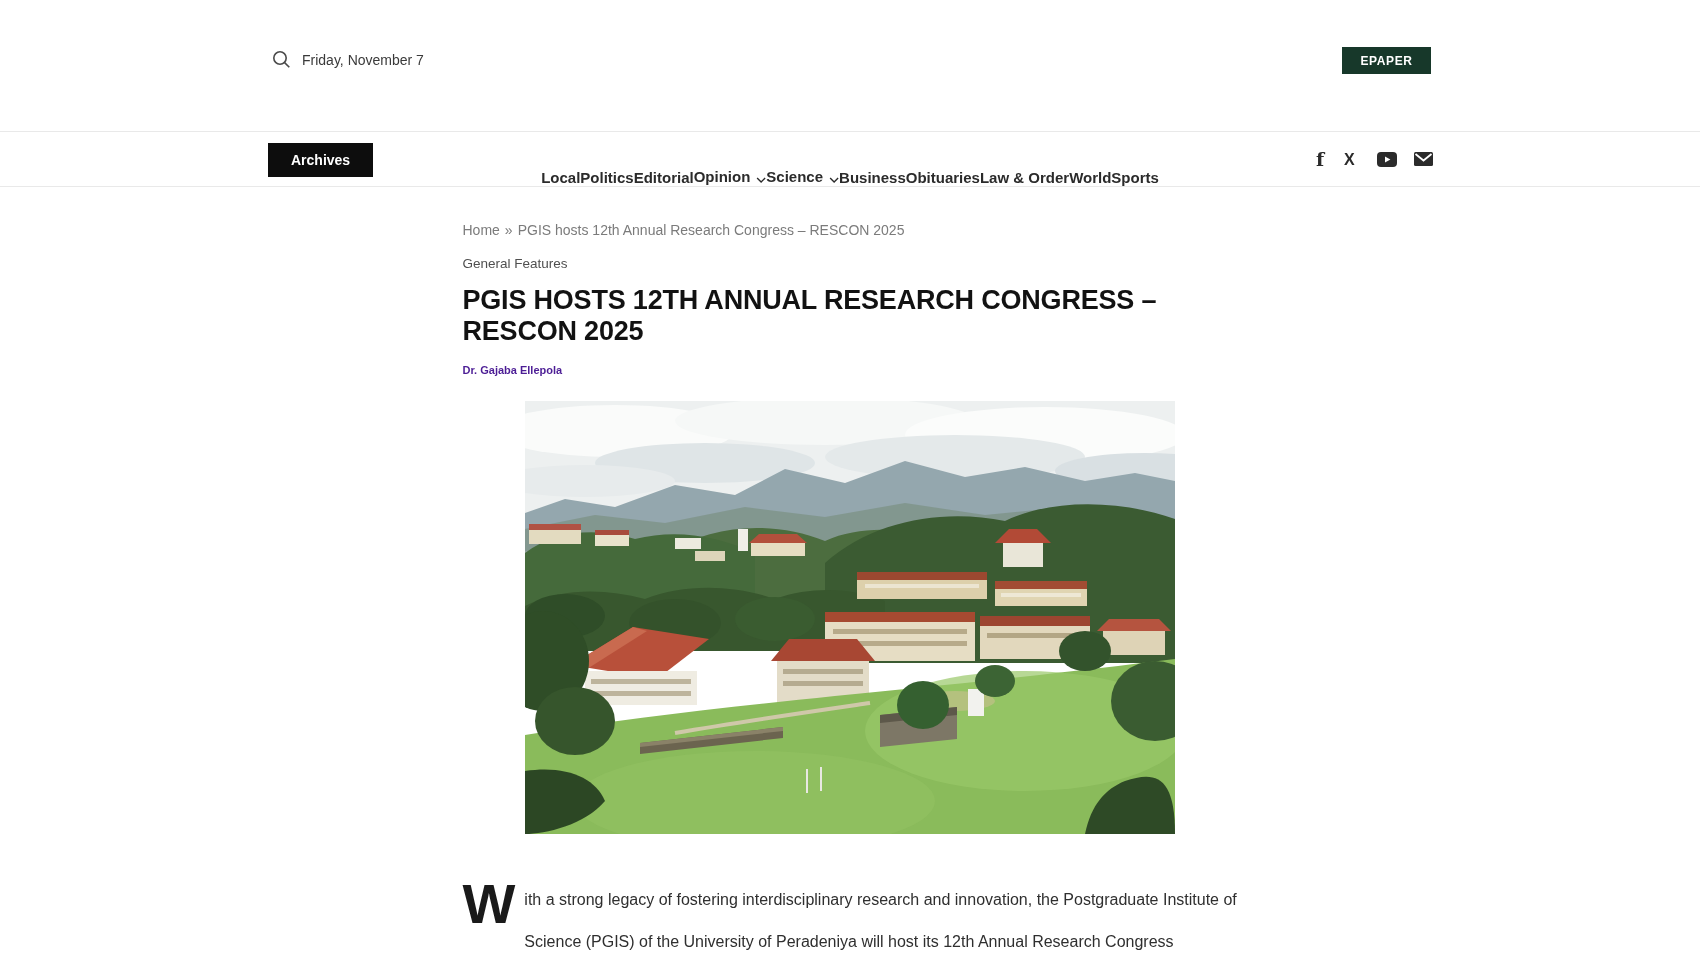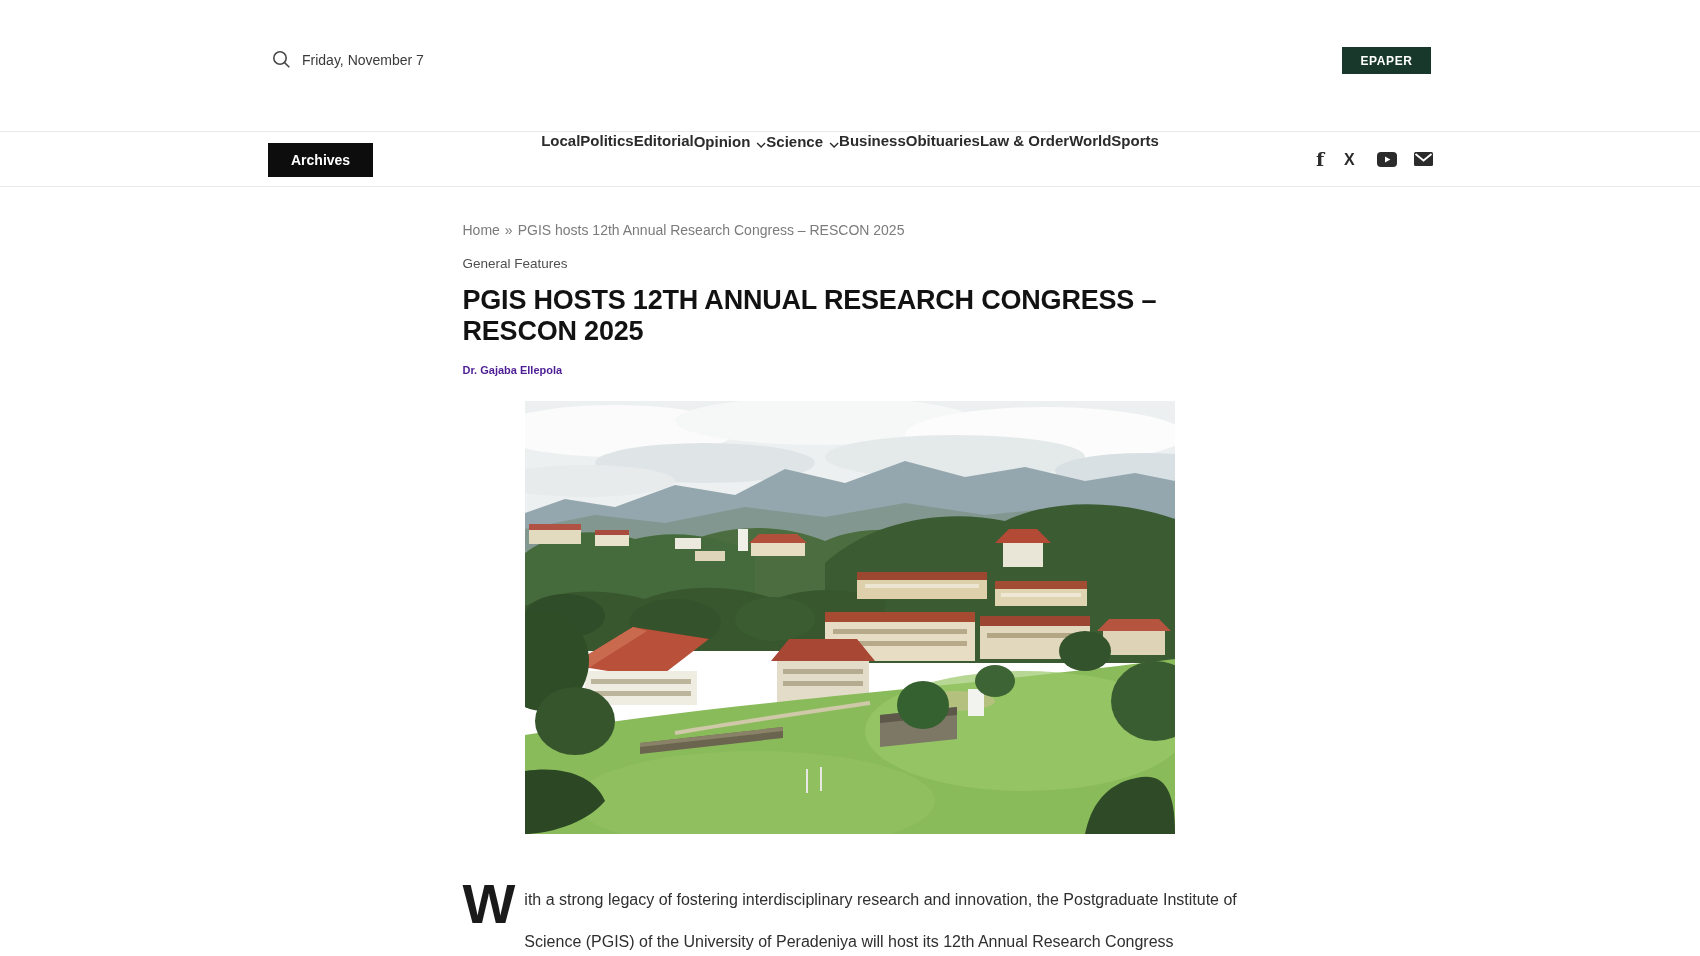--- a/index.html
+++ b/index.html
@@ -18,21 +18,21 @@
     background:#17382a; color:#fff; border:none; font-family:inherit;
     font-size:12px; font-weight:bold; letter-spacing:.6px; cursor:pointer;
     display:flex; align-items:center; justify-content:center;margin-left:9px; }
 
   
   .nav-bar { position:relative; height:56px; border-top:1px solid #e9e9e9; border-bottom:1px solid #e9e9e9; background:#fff; }
   .archives-btn { position:absolute; left:268px; top:11px; height:34px; padding:0 23px;
     background:#0d0d0d; color:#fff; border:none; font-family:inherit;
     font-size:14px; font-weight:bold; cursor:pointer; display:flex; align-items:center; }
   .menu { position:absolute; left:50%; top:0; height:100%; transform:translateX(-50%);
-    display:flex; align-items:flex-start; }
+    display:flex; align-items:flex-end; }
   .menu a { font-size:15px; font-weight:600; color:#2b2b2b; text-decoration:none;
     display:flex; align-items:center; gap:6px; white-space:nowrap; }
   .chev { display:inline-block; margin-top:2px; }
   .social { position:absolute; left:1316px; top:0; height:100%; display:flex; align-items:center; gap:17px; }
   .social a { display:flex; align-items:center; cursor:pointer; }
 
   
   .content { width:775px; margin:0 auto; padding-top:35px; }
   .breadcrumb { font-size:14px; color:#7b7b7b; }
   .breadcrumb a { color:#7b7b7b; text-decoration:none; }

